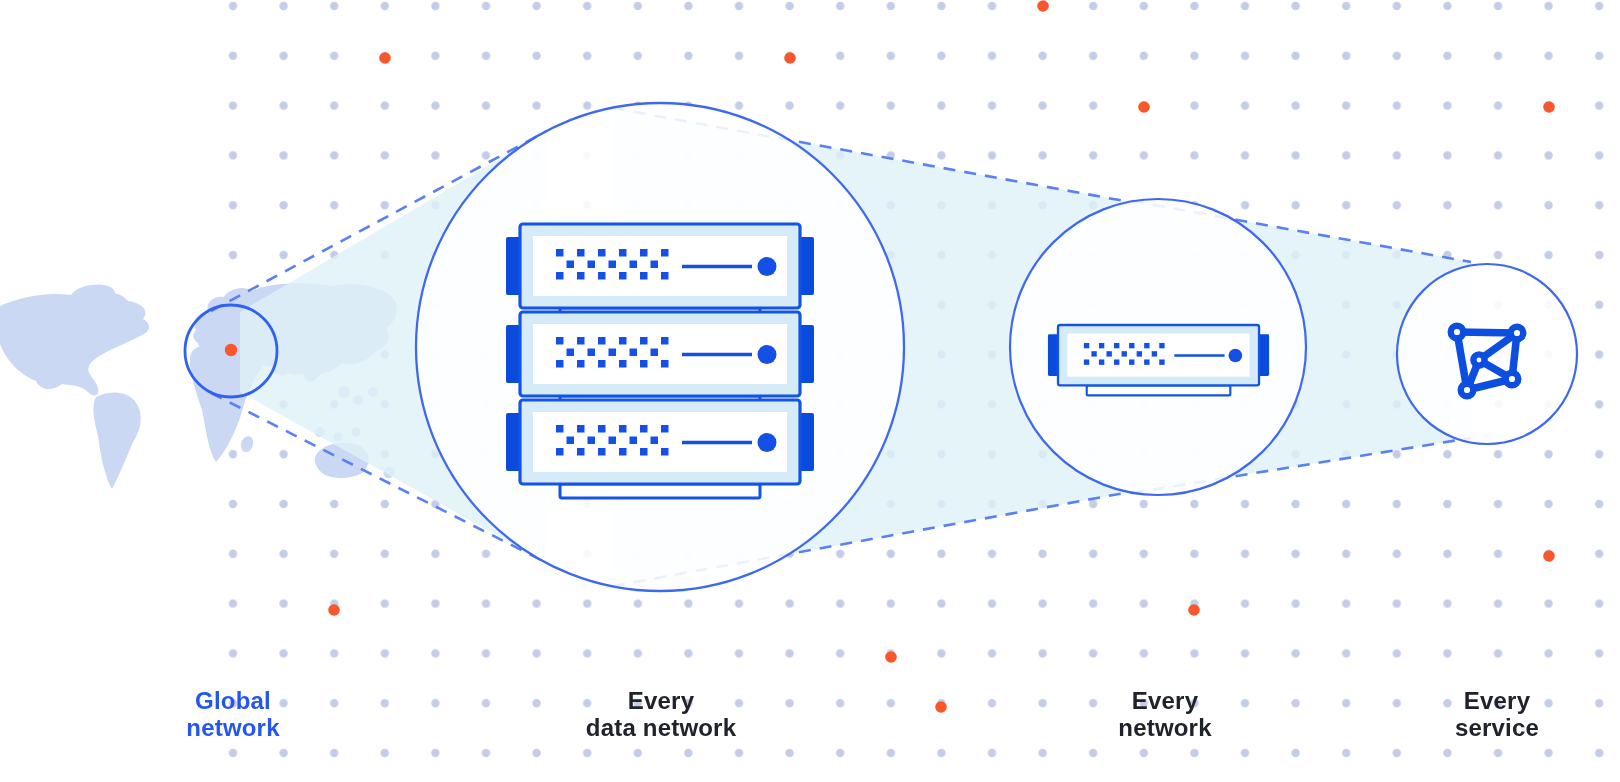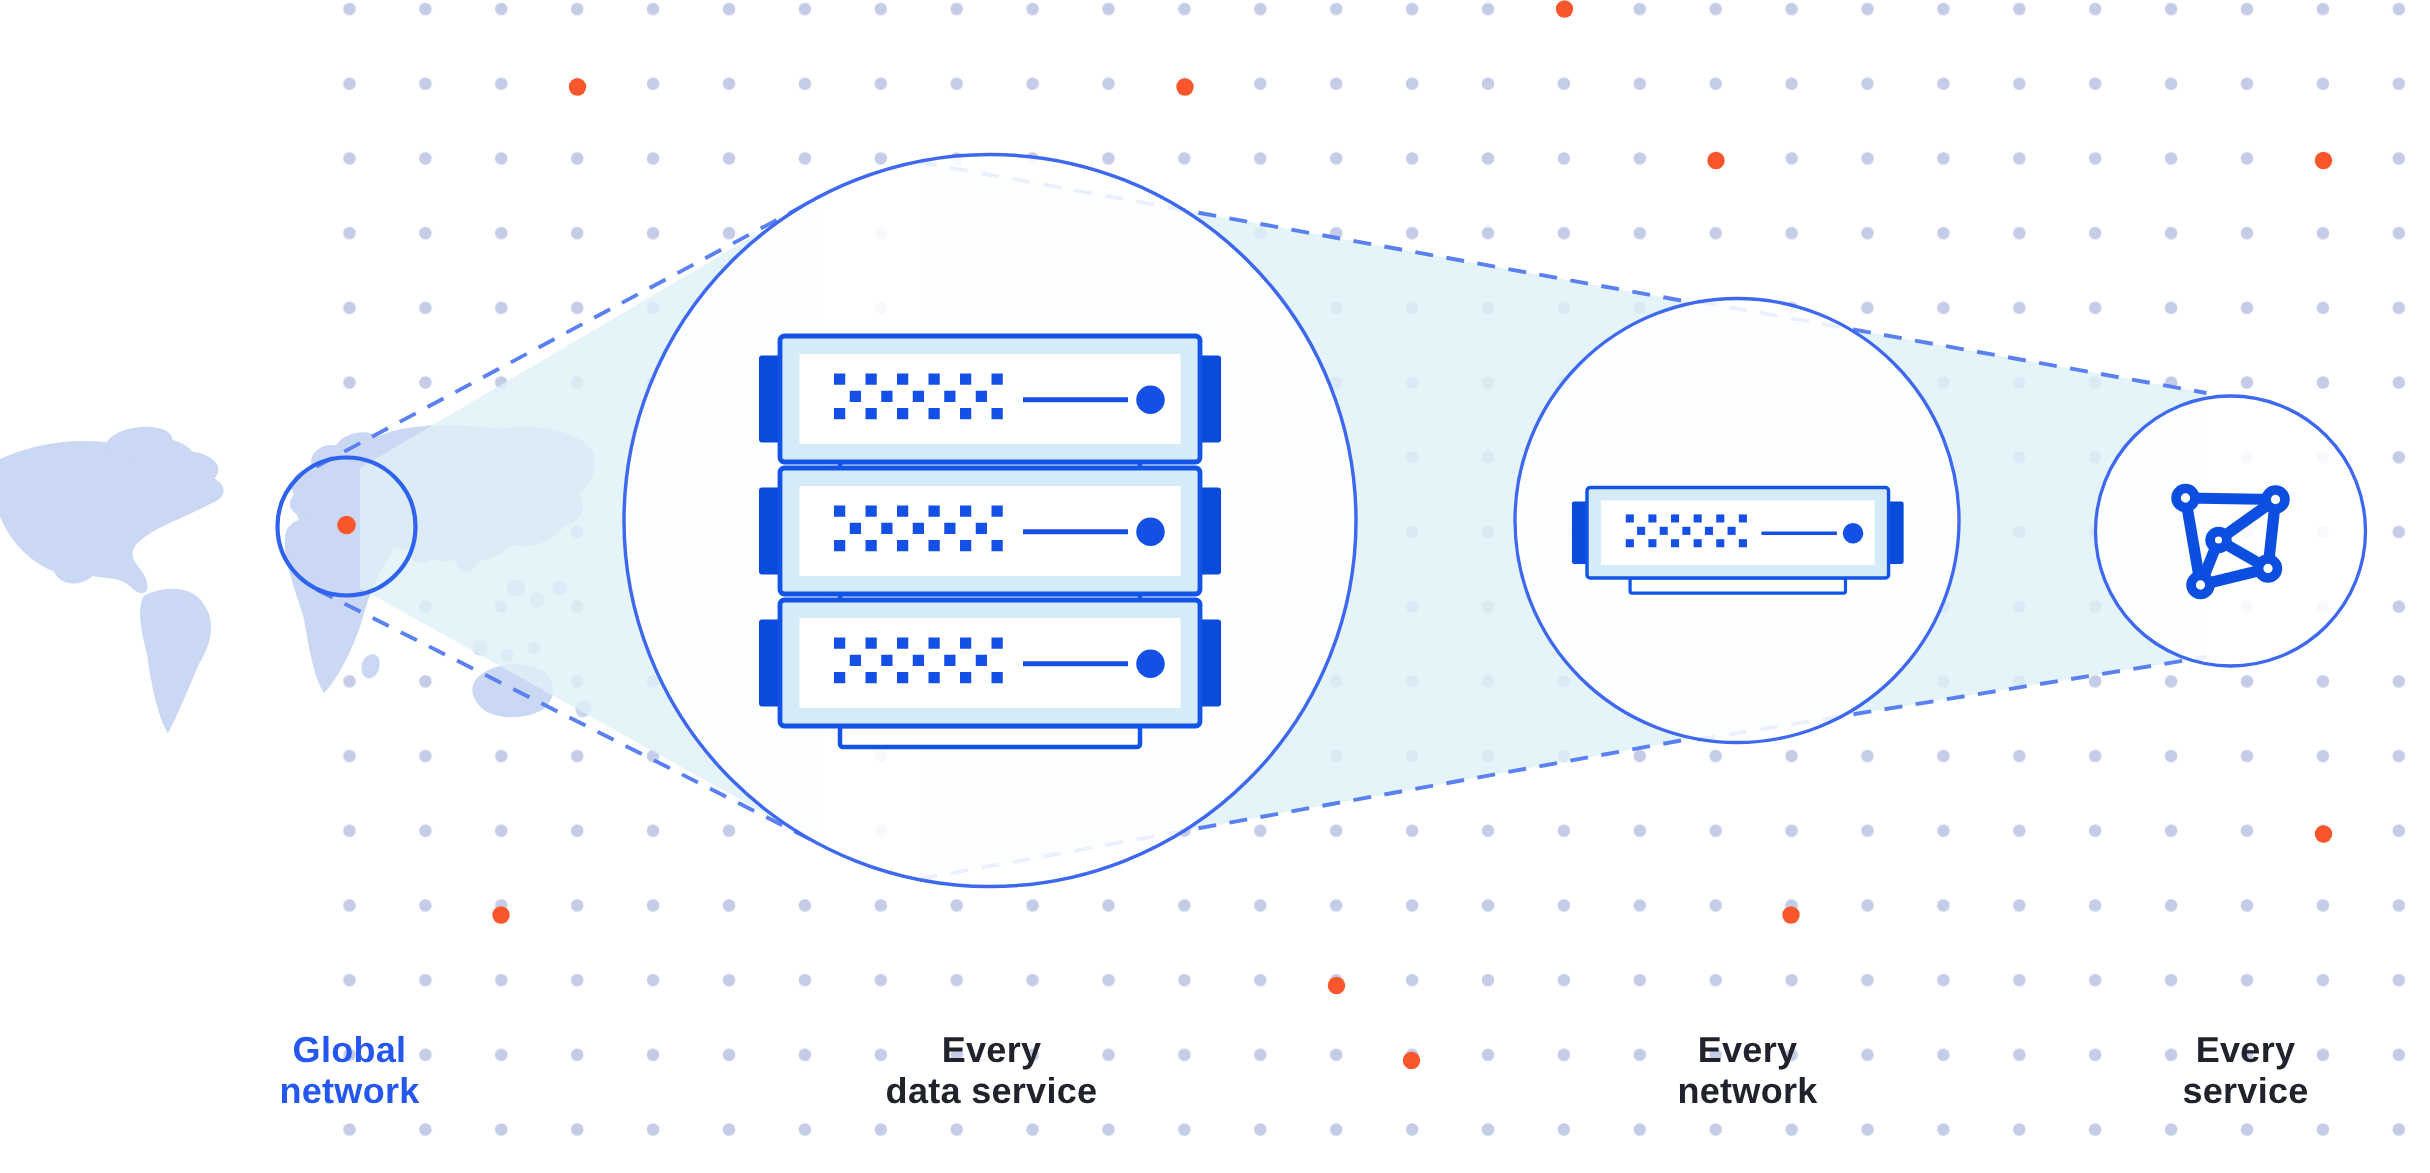--- a/index.html
+++ b/index.html
@@ -158,21 +158,21 @@
     <circle cx="941" cy="707" r="5.8"></circle>
   </g>
 </svg>
 
 <div class="stage-label blue" style="left:233px">
   <div>Global</div>
   <div>network</div>
 </div>
 <div class="stage-label" style="left:661px">
   <div>Every</div>
-  <div>data service</div>
+  <div>data network</div>
 </div>
 <div class="stage-label" style="left:1165px">
   <div>Every</div>
   <div>network</div>
 </div>
 <div class="stage-label" style="left:1497px">
   <div>Every</div>
   <div>service</div>
 </div>
 

